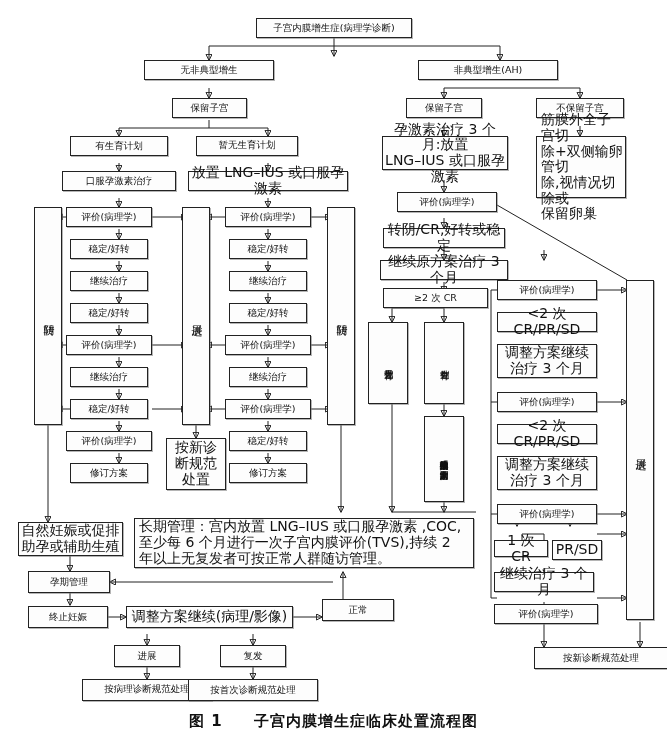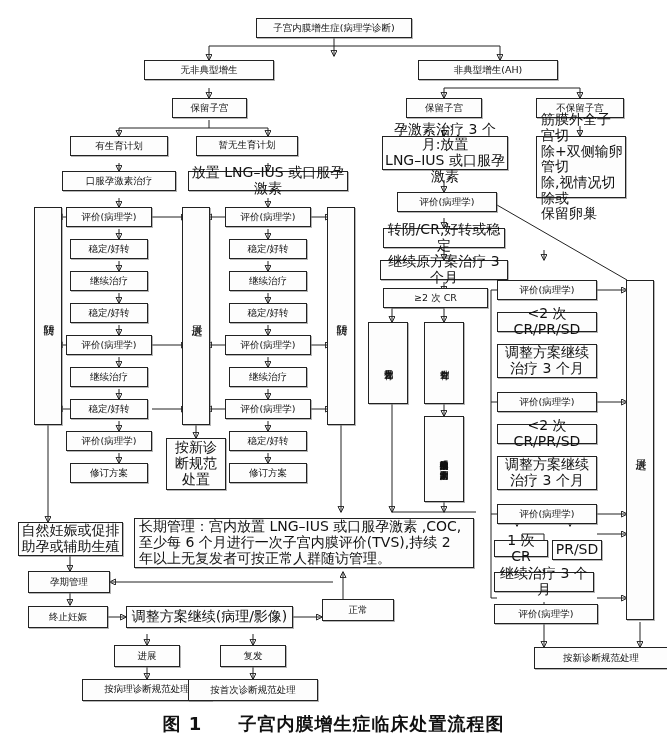--- a/index.html
+++ b/index.html
@@ -51,21 +51,21 @@
   .node.left{
     justify-content:flex-start;
     text-align:left;
     padding-left:4px;
   }
   .caption{
     position:absolute;
     left:0;
     width:667px;
     text-align:center;
-    font-size:18px;
+    font-size:15px;
     font-weight:bold;
     letter-spacing:1px;
   }
   svg.lines{
     position:absolute;left:0;top:0;
     width:667px;height:743px;
     pointer-events:none;
   }
   svg.lines line, svg.lines path, svg.lines polyline{
     stroke:#222;stroke-width:1;fill:none;

